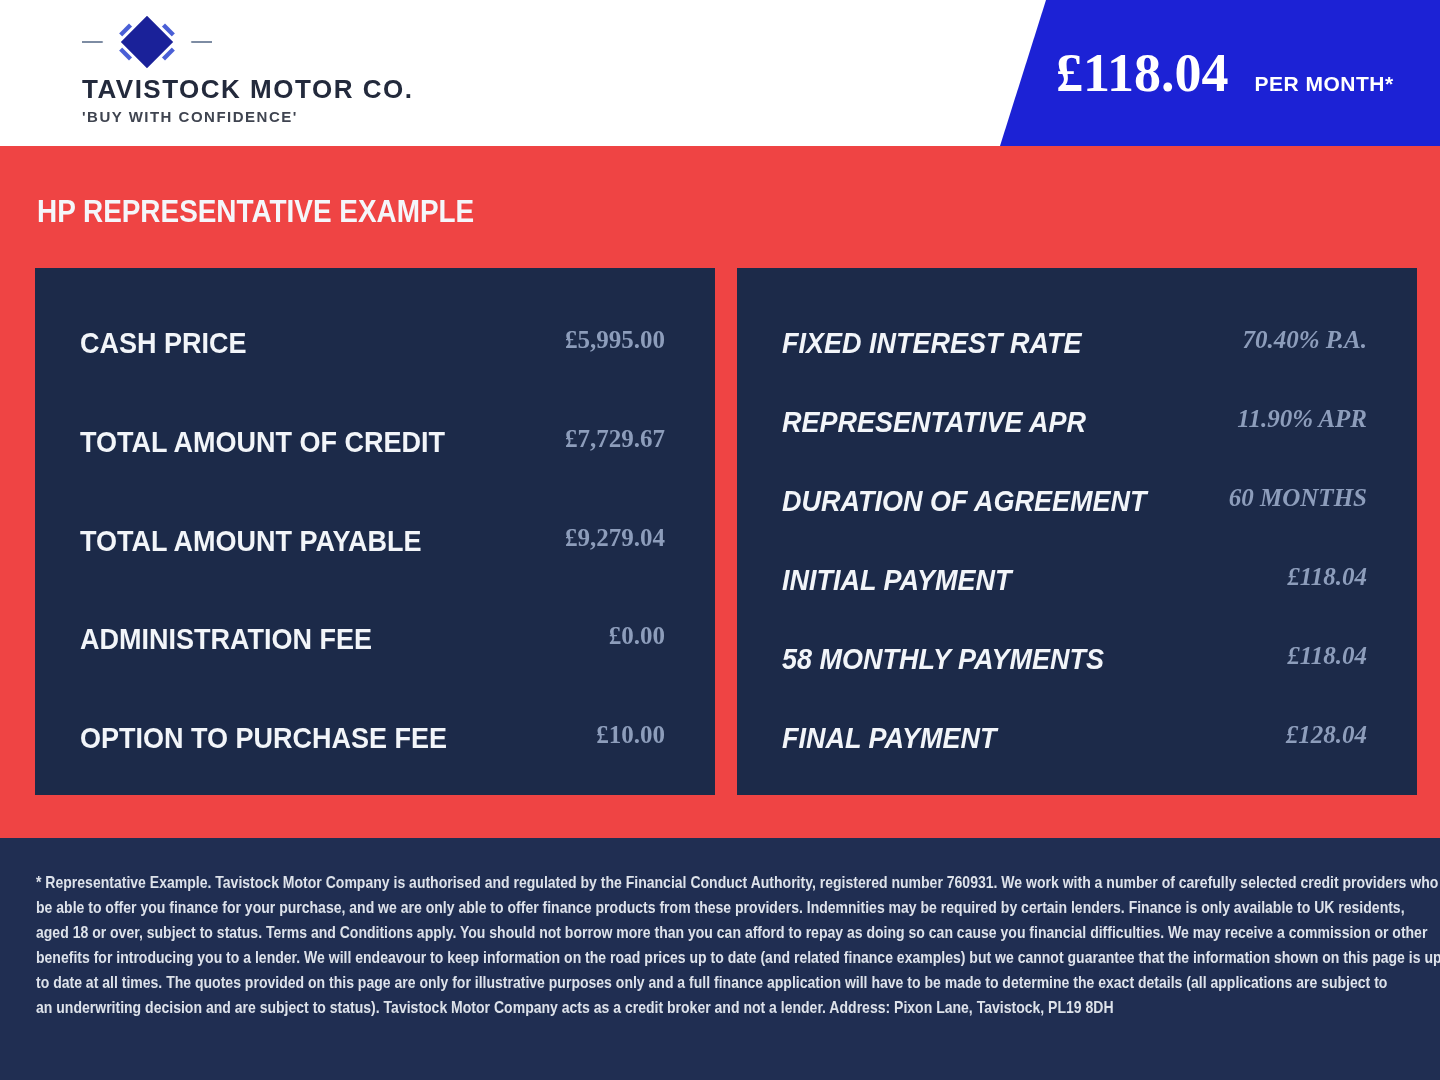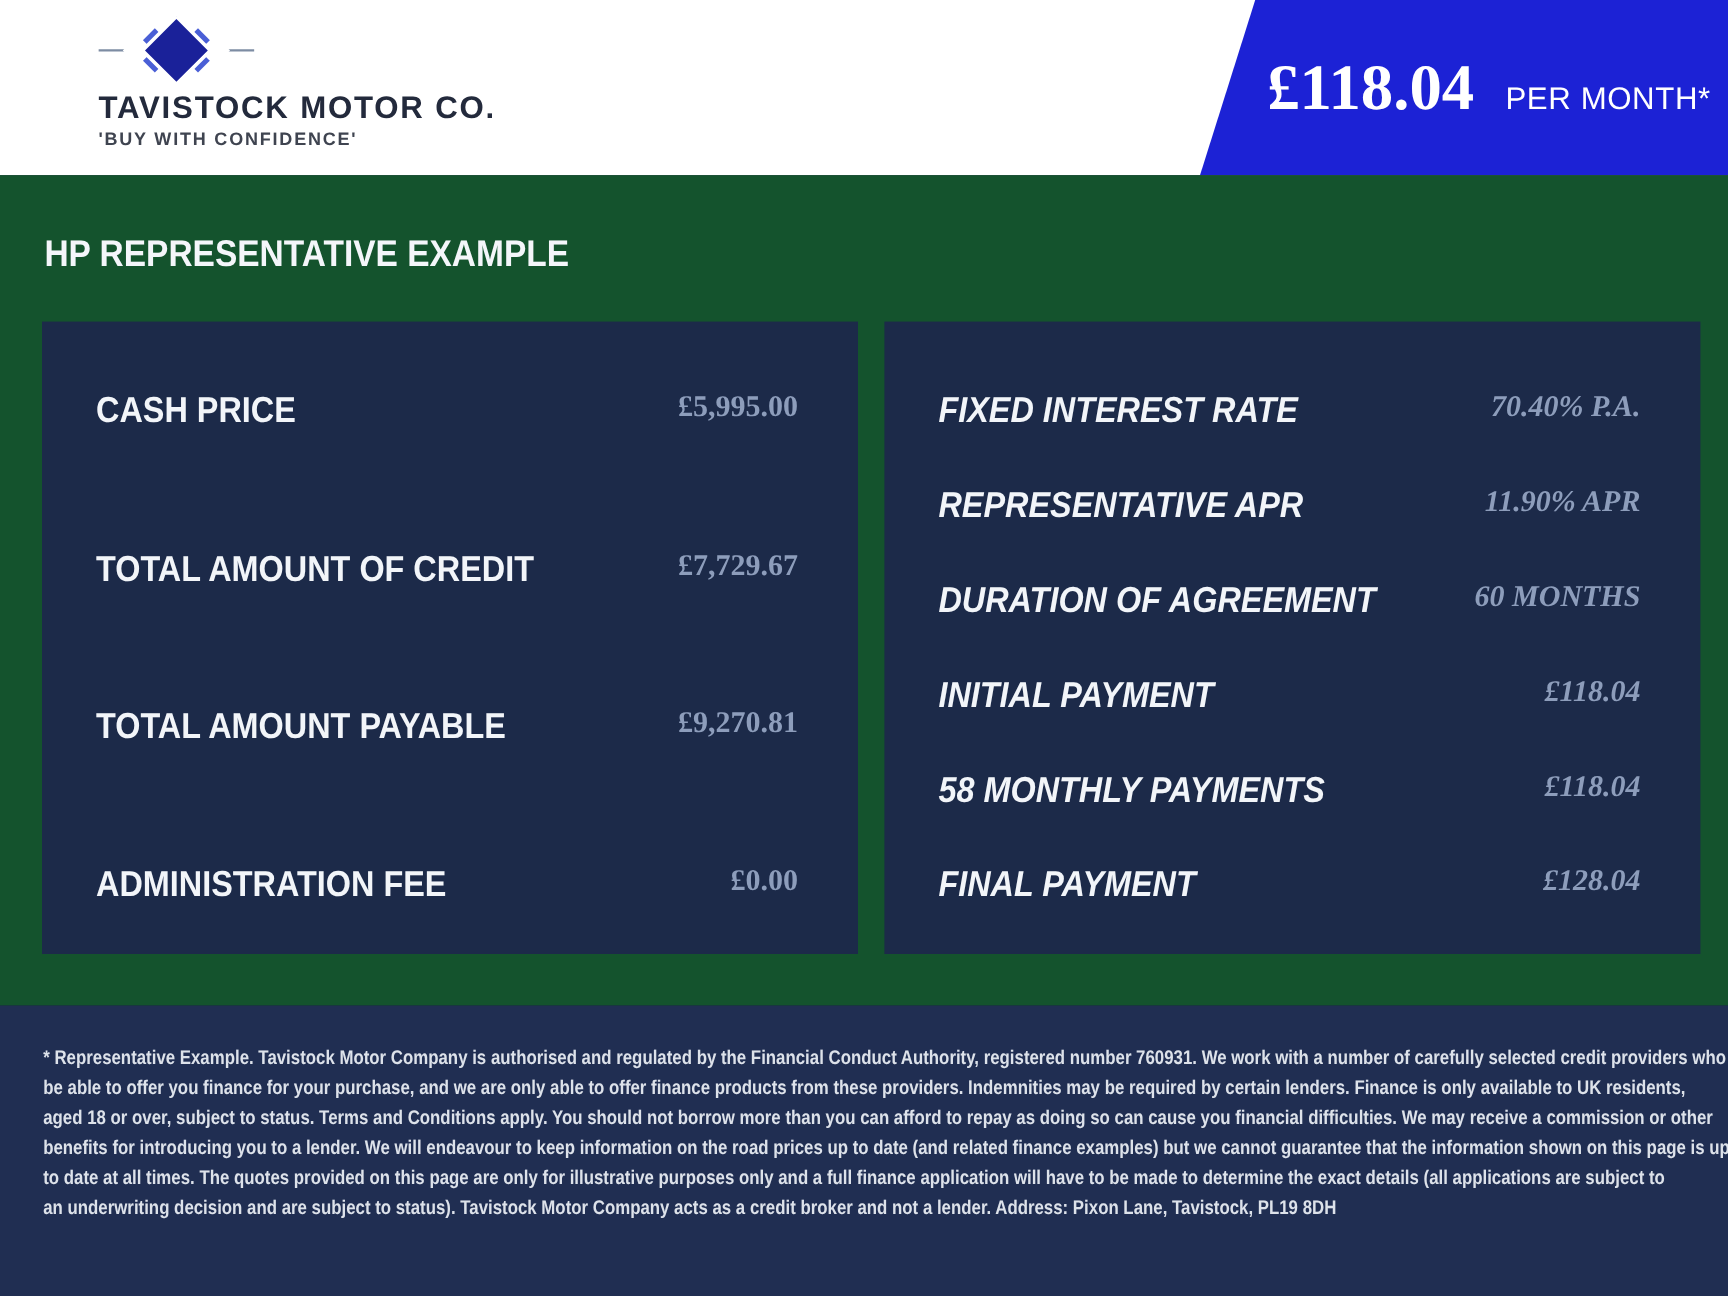--- a/index.html
+++ b/index.html
@@ -44,32 +44,32 @@
   }
   .price-banner .amount {
     font-family: "Liberation Serif", serif;
     font-weight: 700;
     font-size: 54px;
     color: #ffffff;
     line-height: 146px; 
     white-space: nowrap;
   }
   .price-banner .period {
-    font-size: 26px; font-weight: 400;
+    font-size: 21px; font-weight: 700;
     letter-spacing: 0.5px;
     color: #ffffff;
     margin-left: 26px;
     white-space: nowrap;
   }
 
   
   .main {
     position: absolute; top: 146px; left: 0;
     width: 1440px; height: 692px;
-    background: #14532d;
+    background: #ef4444;
   }
   .section-title {
     position: absolute; left: 37px; top: 48px;
     font-size: 31px; font-weight: 700;
     color: #f4f6fa;
     letter-spacing: 0px;
     transform: scaleX(0.9);
     transform-origin: left center;
     white-space: nowrap;
   }
@@ -149,25 +149,29 @@
       <div class="finance-row">
         <span class="label">CASH PRICE</span>
         <span class="value">£5,995.00</span>
       </div>
       <div class="finance-row">
         <span class="label">TOTAL AMOUNT OF CREDIT</span>
         <span class="value">£7,729.67</span>
       </div>
       <div class="finance-row">
         <span class="label">TOTAL AMOUNT PAYABLE</span>
-        <span class="value">£9,270.81</span>
+        <span class="value">£9,279.04</span>
       </div>
       <div class="finance-row">
         <span class="label">ADMINISTRATION FEE</span>
         <span class="value">£0.00</span>
+      </div>
+      <div class="finance-row">
+        <span class="label">OPTION TO PURCHASE FEE</span>
+        <span class="value">£10.00</span>
       </div>
     </div>
 
     <div class="panel right">
       <div class="finance-row">
         <span class="label">FIXED INTEREST RATE</span>
         <span class="value">70.40% P.A.</span>
       </div>
       <div class="finance-row">
         <span class="label">REPRESENTATIVE APR</span>

